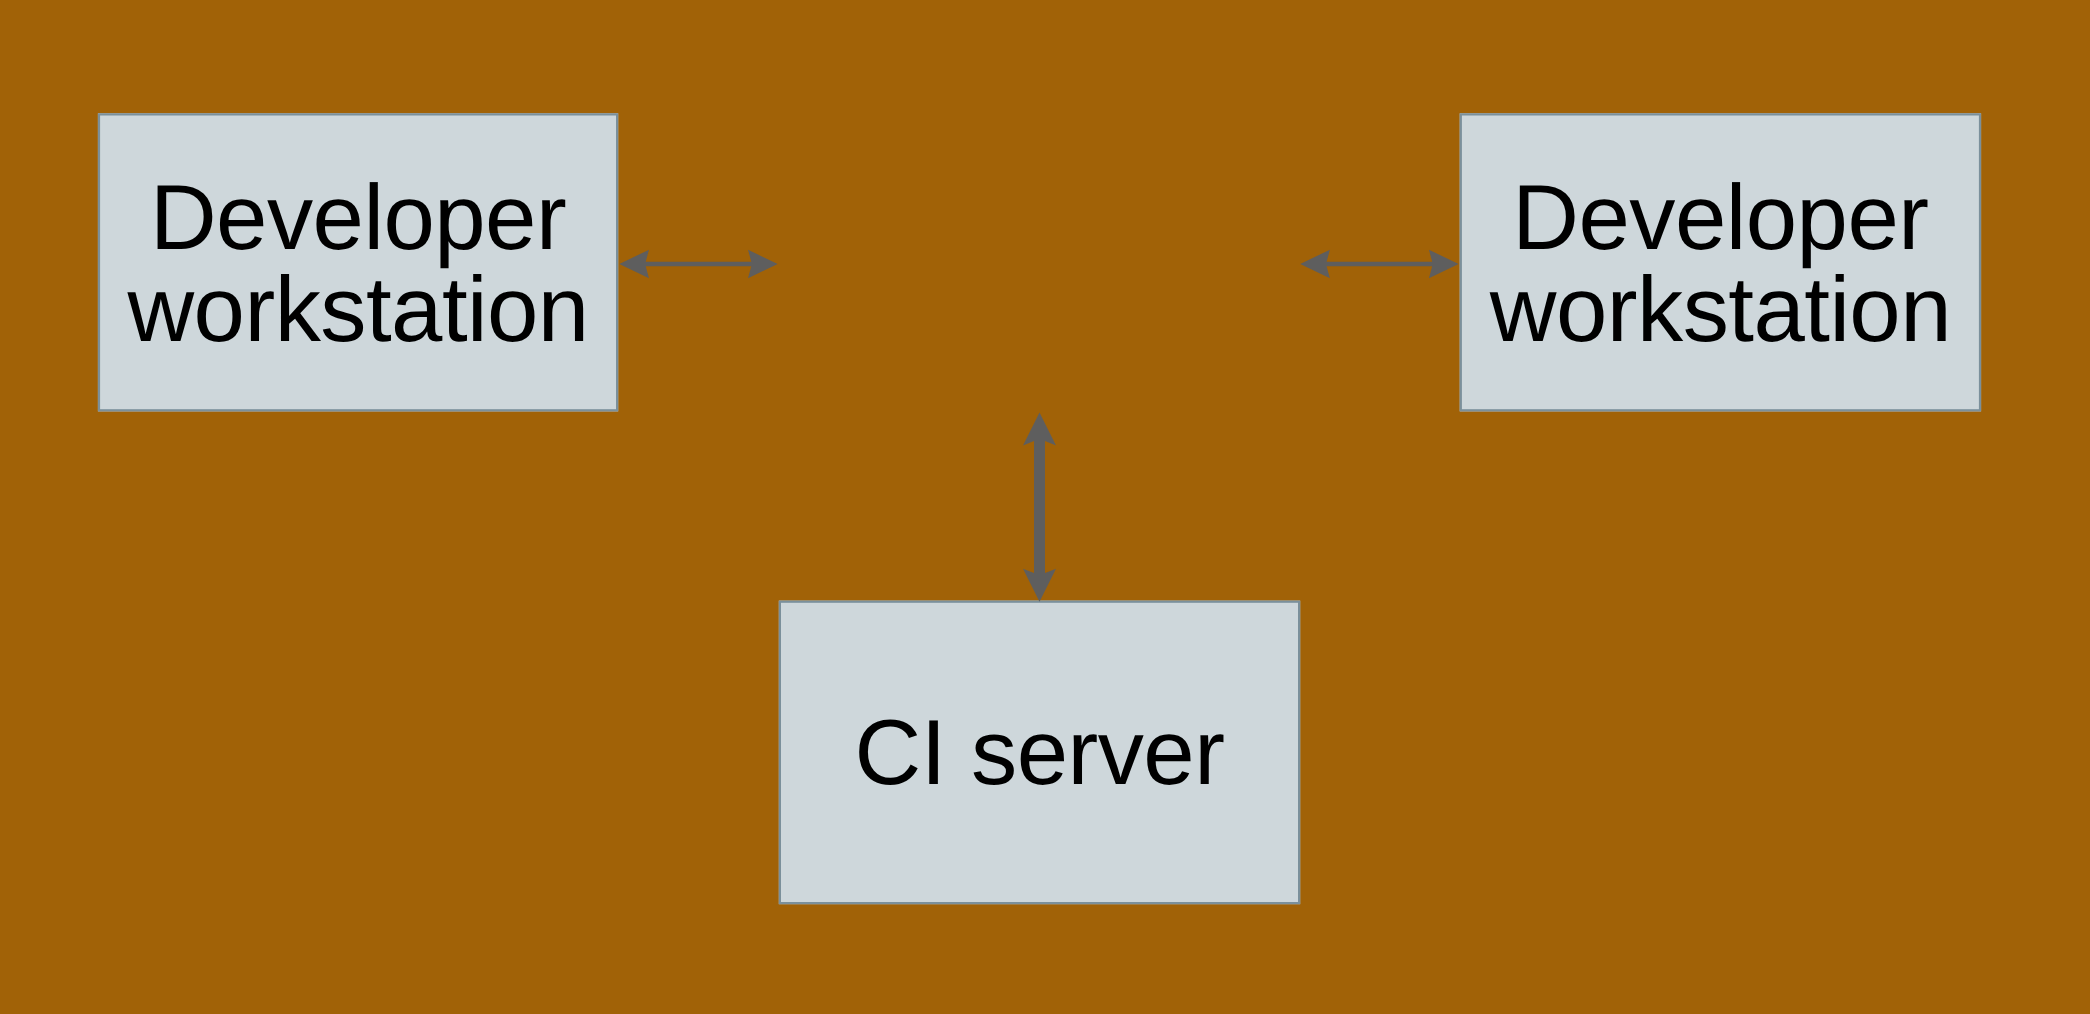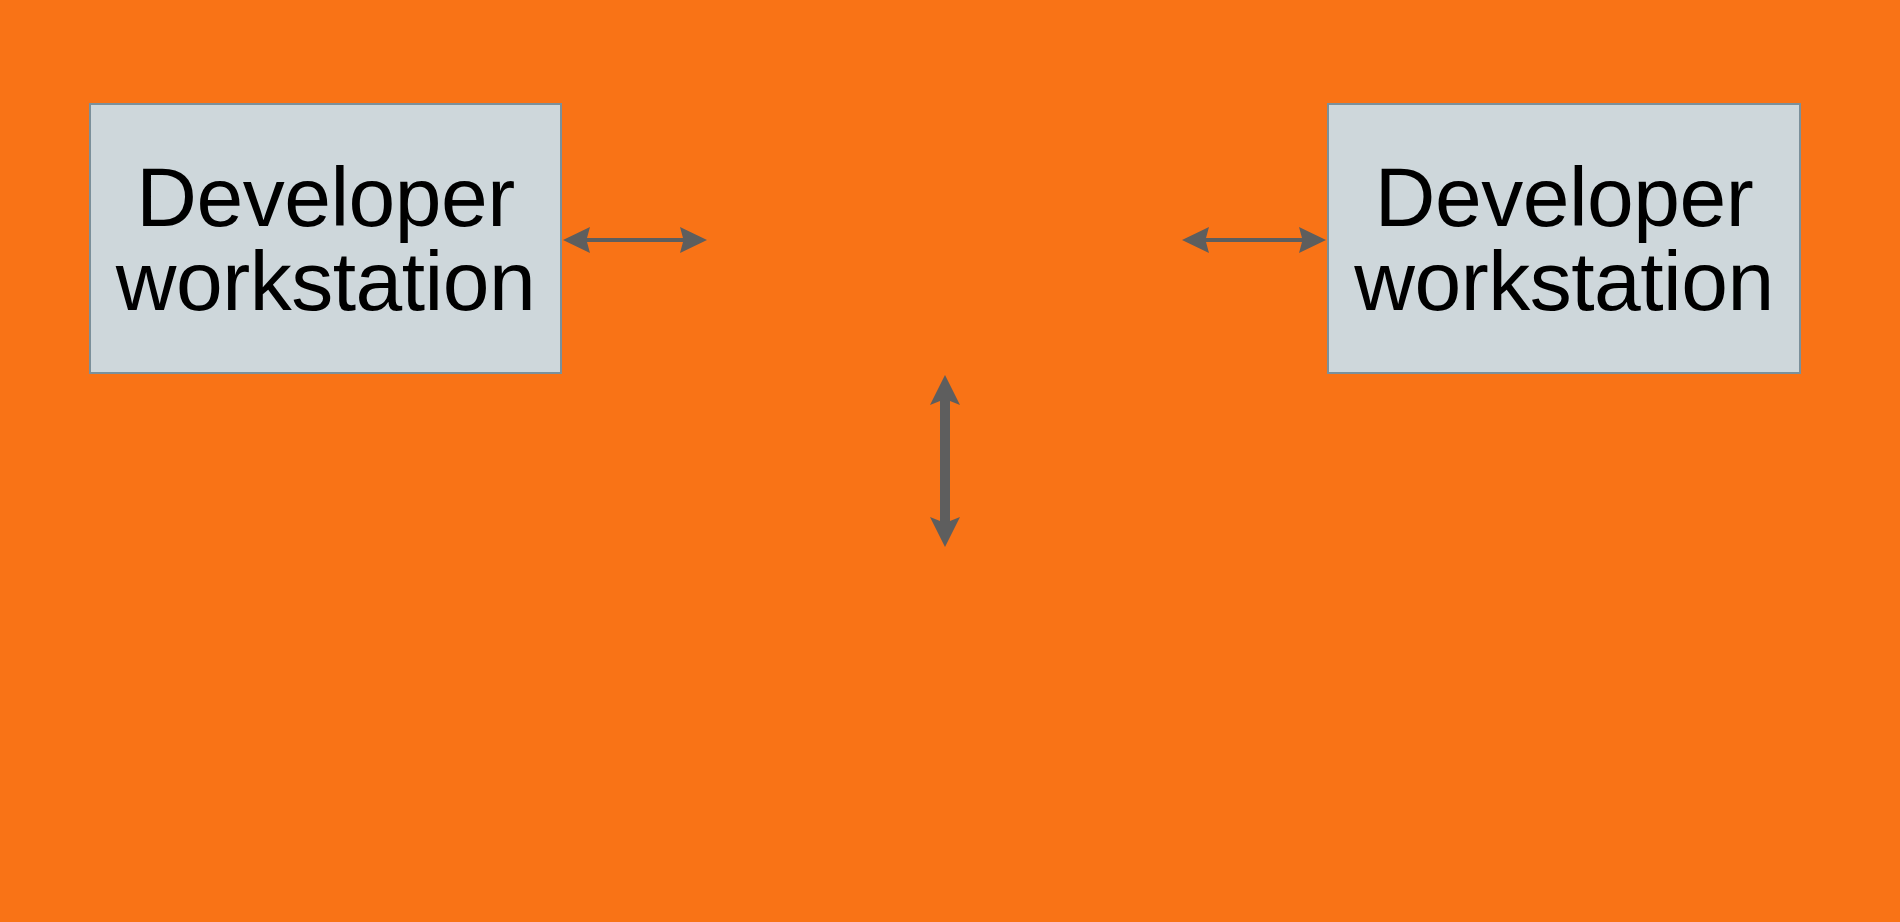--- a/index.html
+++ b/index.html
@@ -8,21 +8,21 @@
     padding: 0;
     background: #ffffff;
   }
   body {
     font-family: "Liberation Sans", sans-serif;
   }
   #canvas {
     position: relative;
     width: 1900px;
     height: 922px;
-    background: #f97316;
+    background: #a16207;
     overflow: hidden;
   }
   .node {
     position: absolute;
     box-sizing: border-box;
     background: #ced7db;
     border: 2px solid #7b909b;
     display: flex;
     align-items: center;
     justify-content: center;
@@ -60,20 +60,23 @@
     <span class="node-label">Developer
 workstation</span>
   </div>
 
 
   <div class="node" id="node-dev-right">
     <span class="node-label">Developer
 workstation</span>
   </div>
 
+  <div class="node" id="node-ci">
+    <span class="node-label">CI server</span>
+  </div>
 
   <svg class="edge-svg" id="edge-left-shared" viewBox="0 0 150 70">
     <g fill="#5e5e5e" stroke="none">
       <path d="M 3,35 L 30,22 L 27,33 L 123,33 L 120,22 L 147,35 L 120,48 L 123,37 L 27,37 L 30,48 Z"></path>
     </g>
   </svg>
 
   <svg class="edge-svg" id="edge-shared-right" viewBox="0 0 150 70">
     <g fill="#5e5e5e" stroke="none">
       <path d="M 3,35 L 30,22 L 27,33 L 123,33 L 120,22 L 147,35 L 120,48 L 123,37 L 27,37 L 30,48 Z"></path>

